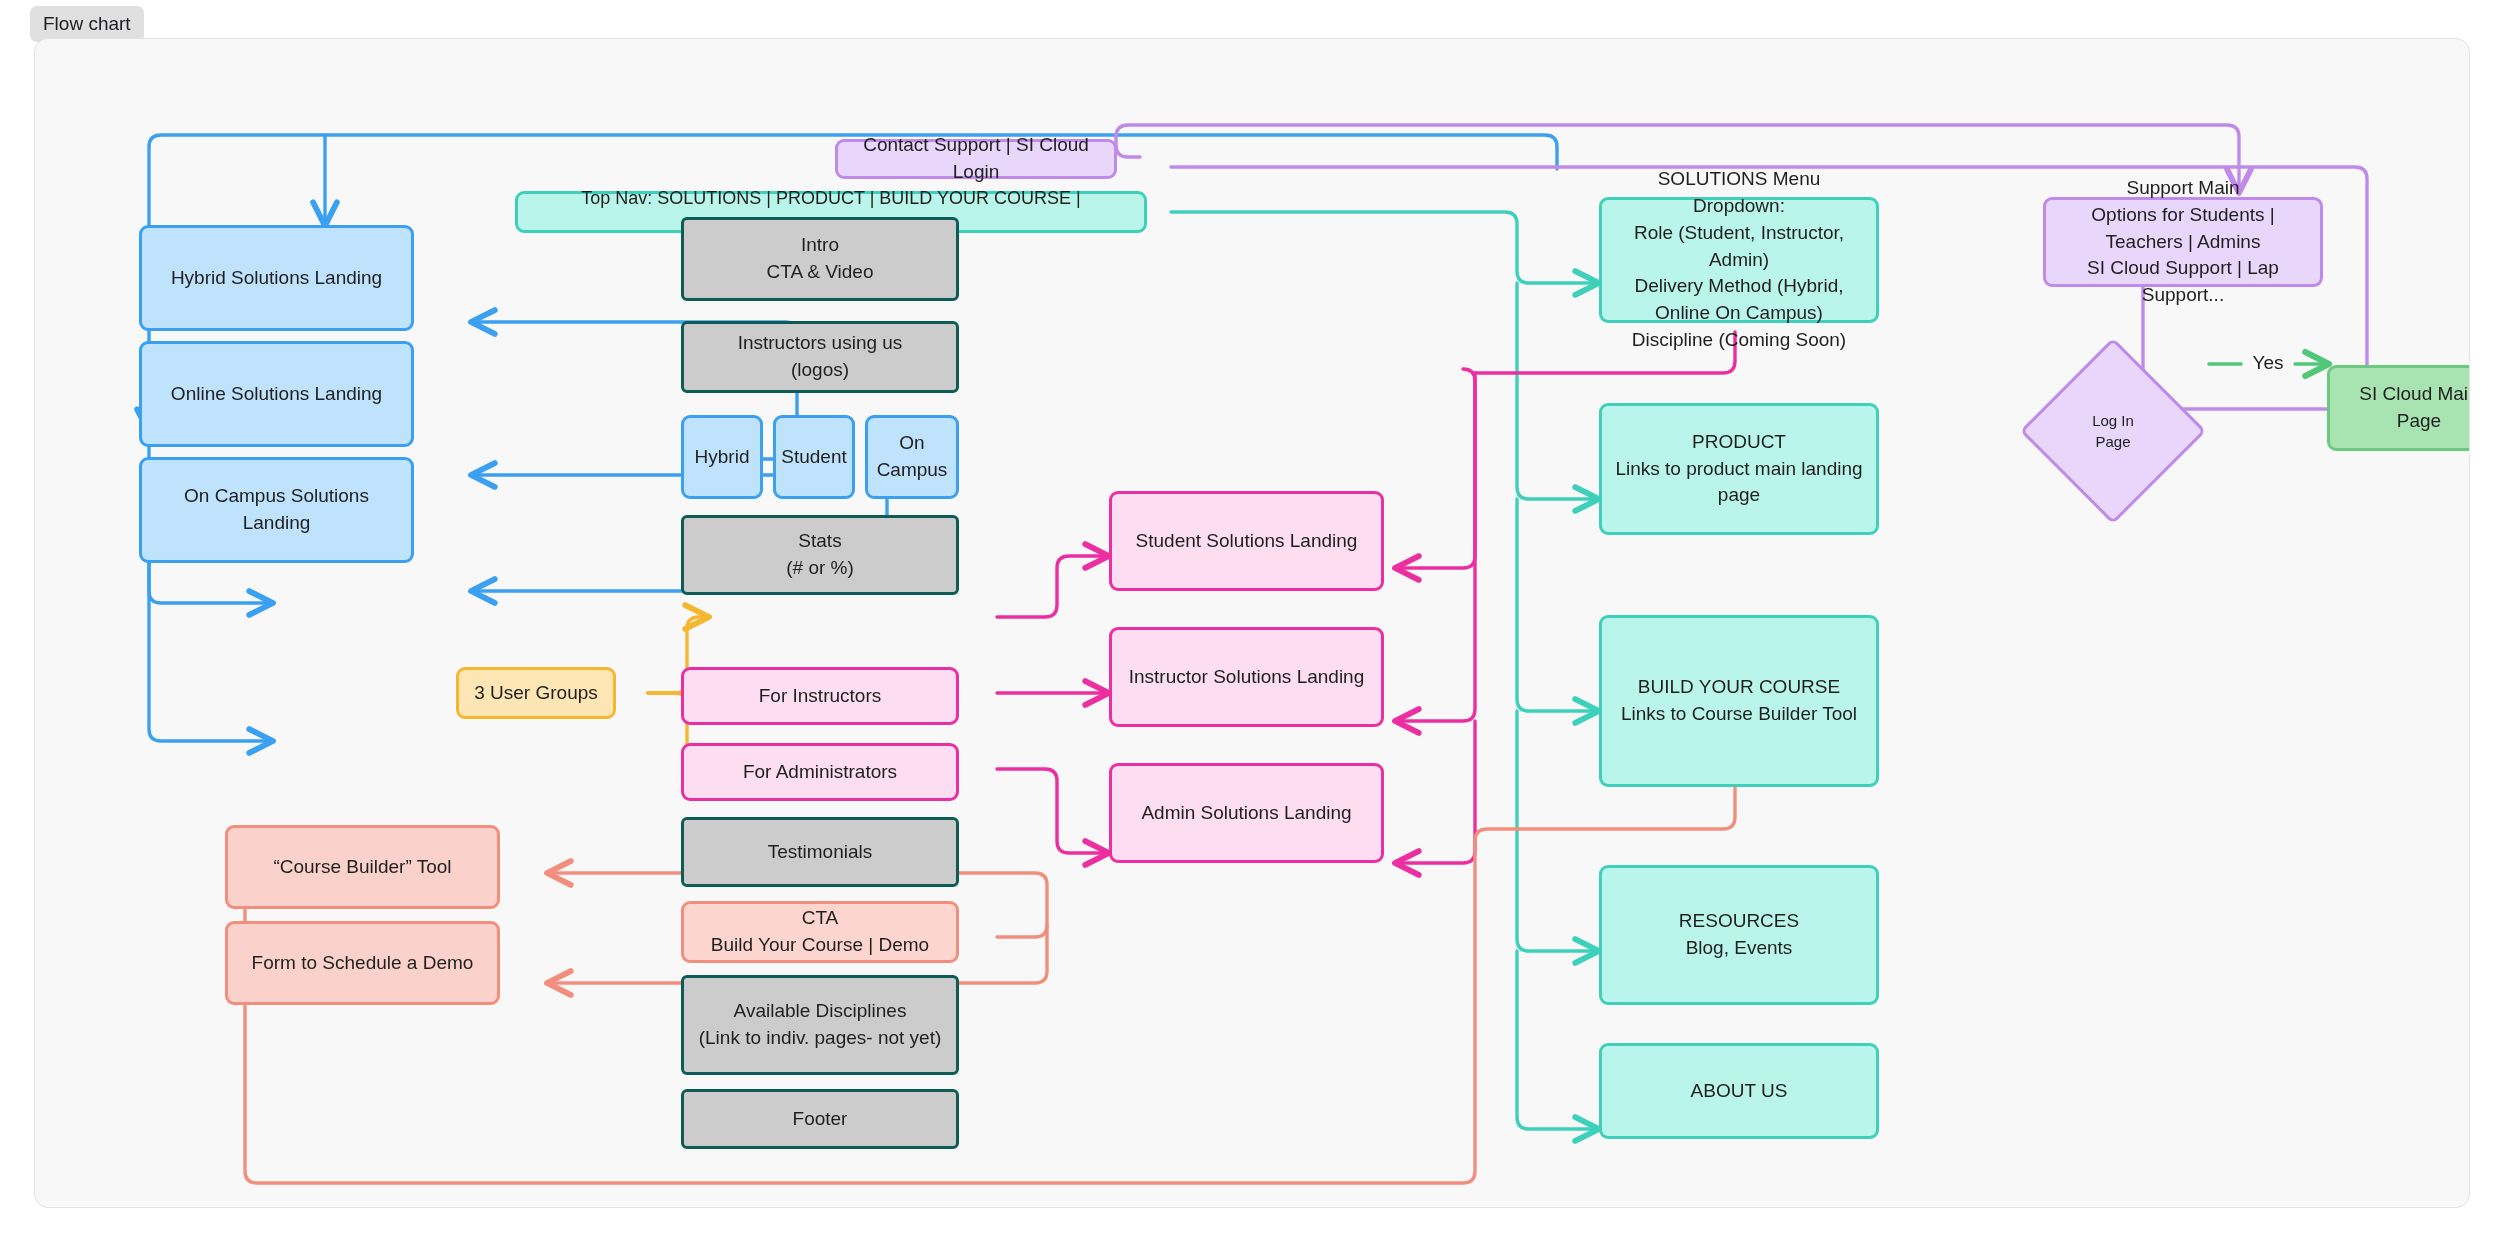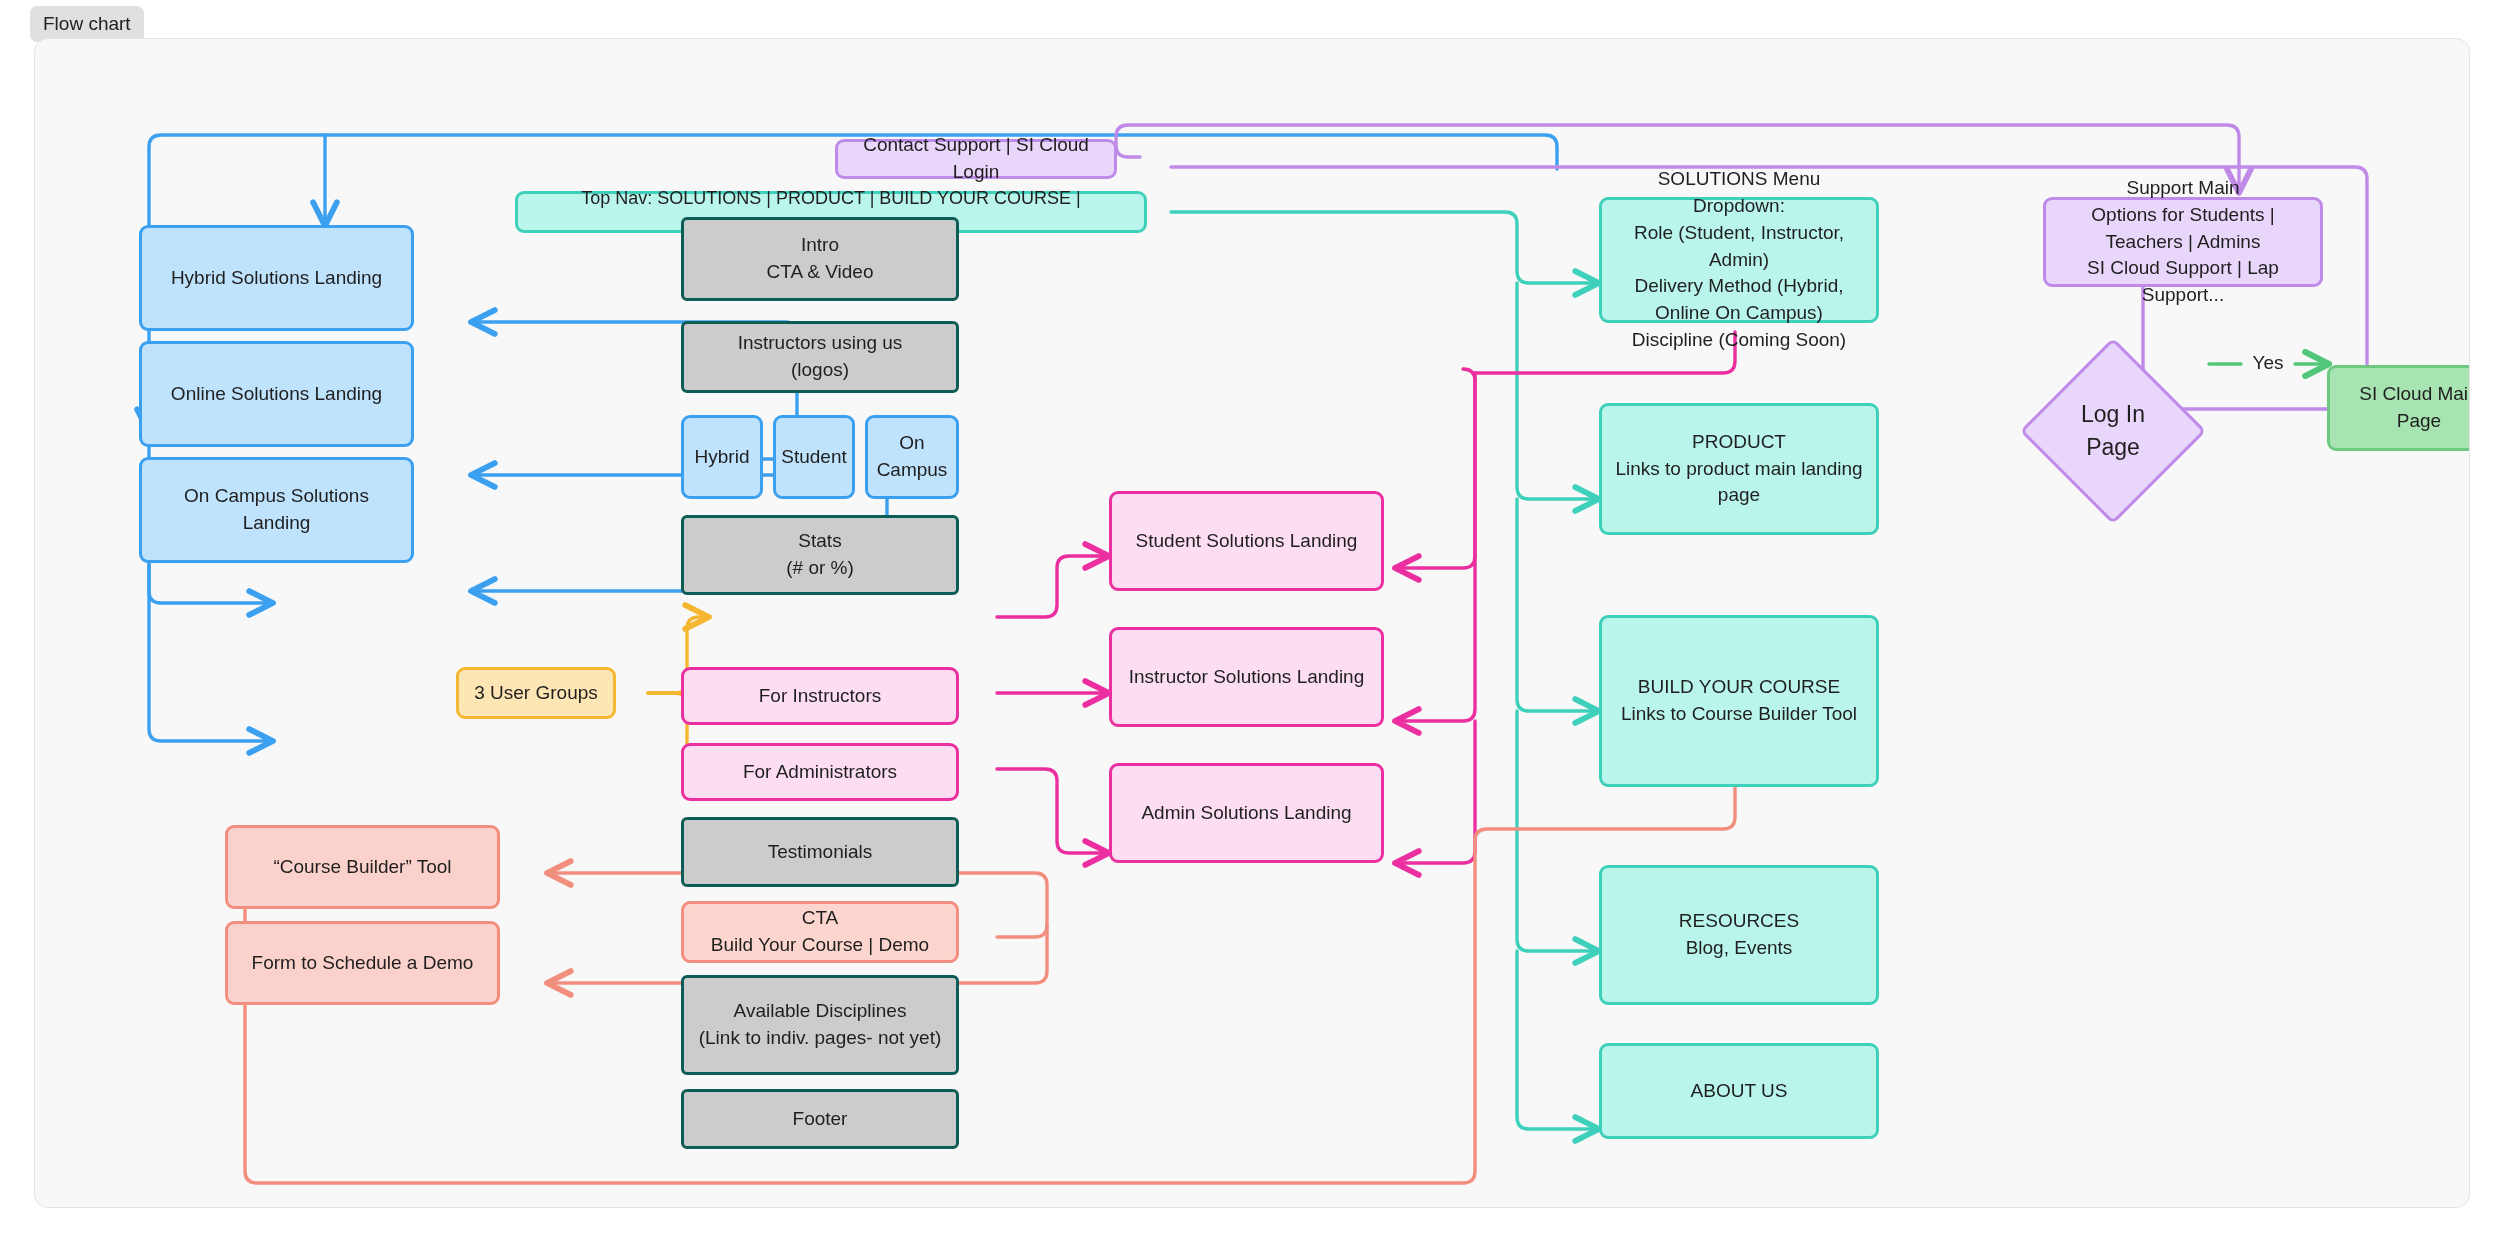--- a/index.html
+++ b/index.html
@@ -46,21 +46,21 @@
   .yellow {background:#fde6b4;border:3px solid #f5b731;}
 
   .diamond{
     position:absolute;
     width:132px;height:132px;
     background:#e8d6fb;border:3px solid #c08ae8;
     transform:rotate(45deg);border-radius:7px;box-sizing:border-box;
   }
   .diamond-label{
     position:absolute;display:flex;align-items:center;justify-content:center;
-    text-align:center;font-size:23px;line-height:1.42;color:#1f1f1f;
+    text-align:center;font-size:15px;line-height:1.42;color:#1f1f1f;
     white-space:pre-line;
   }
   .edge-label{
     position:absolute;font-size:19px;color:#1f1f1f;
     background:transparent;white-space:nowrap;
   }
 </style>
 </head>
 <body>
 

